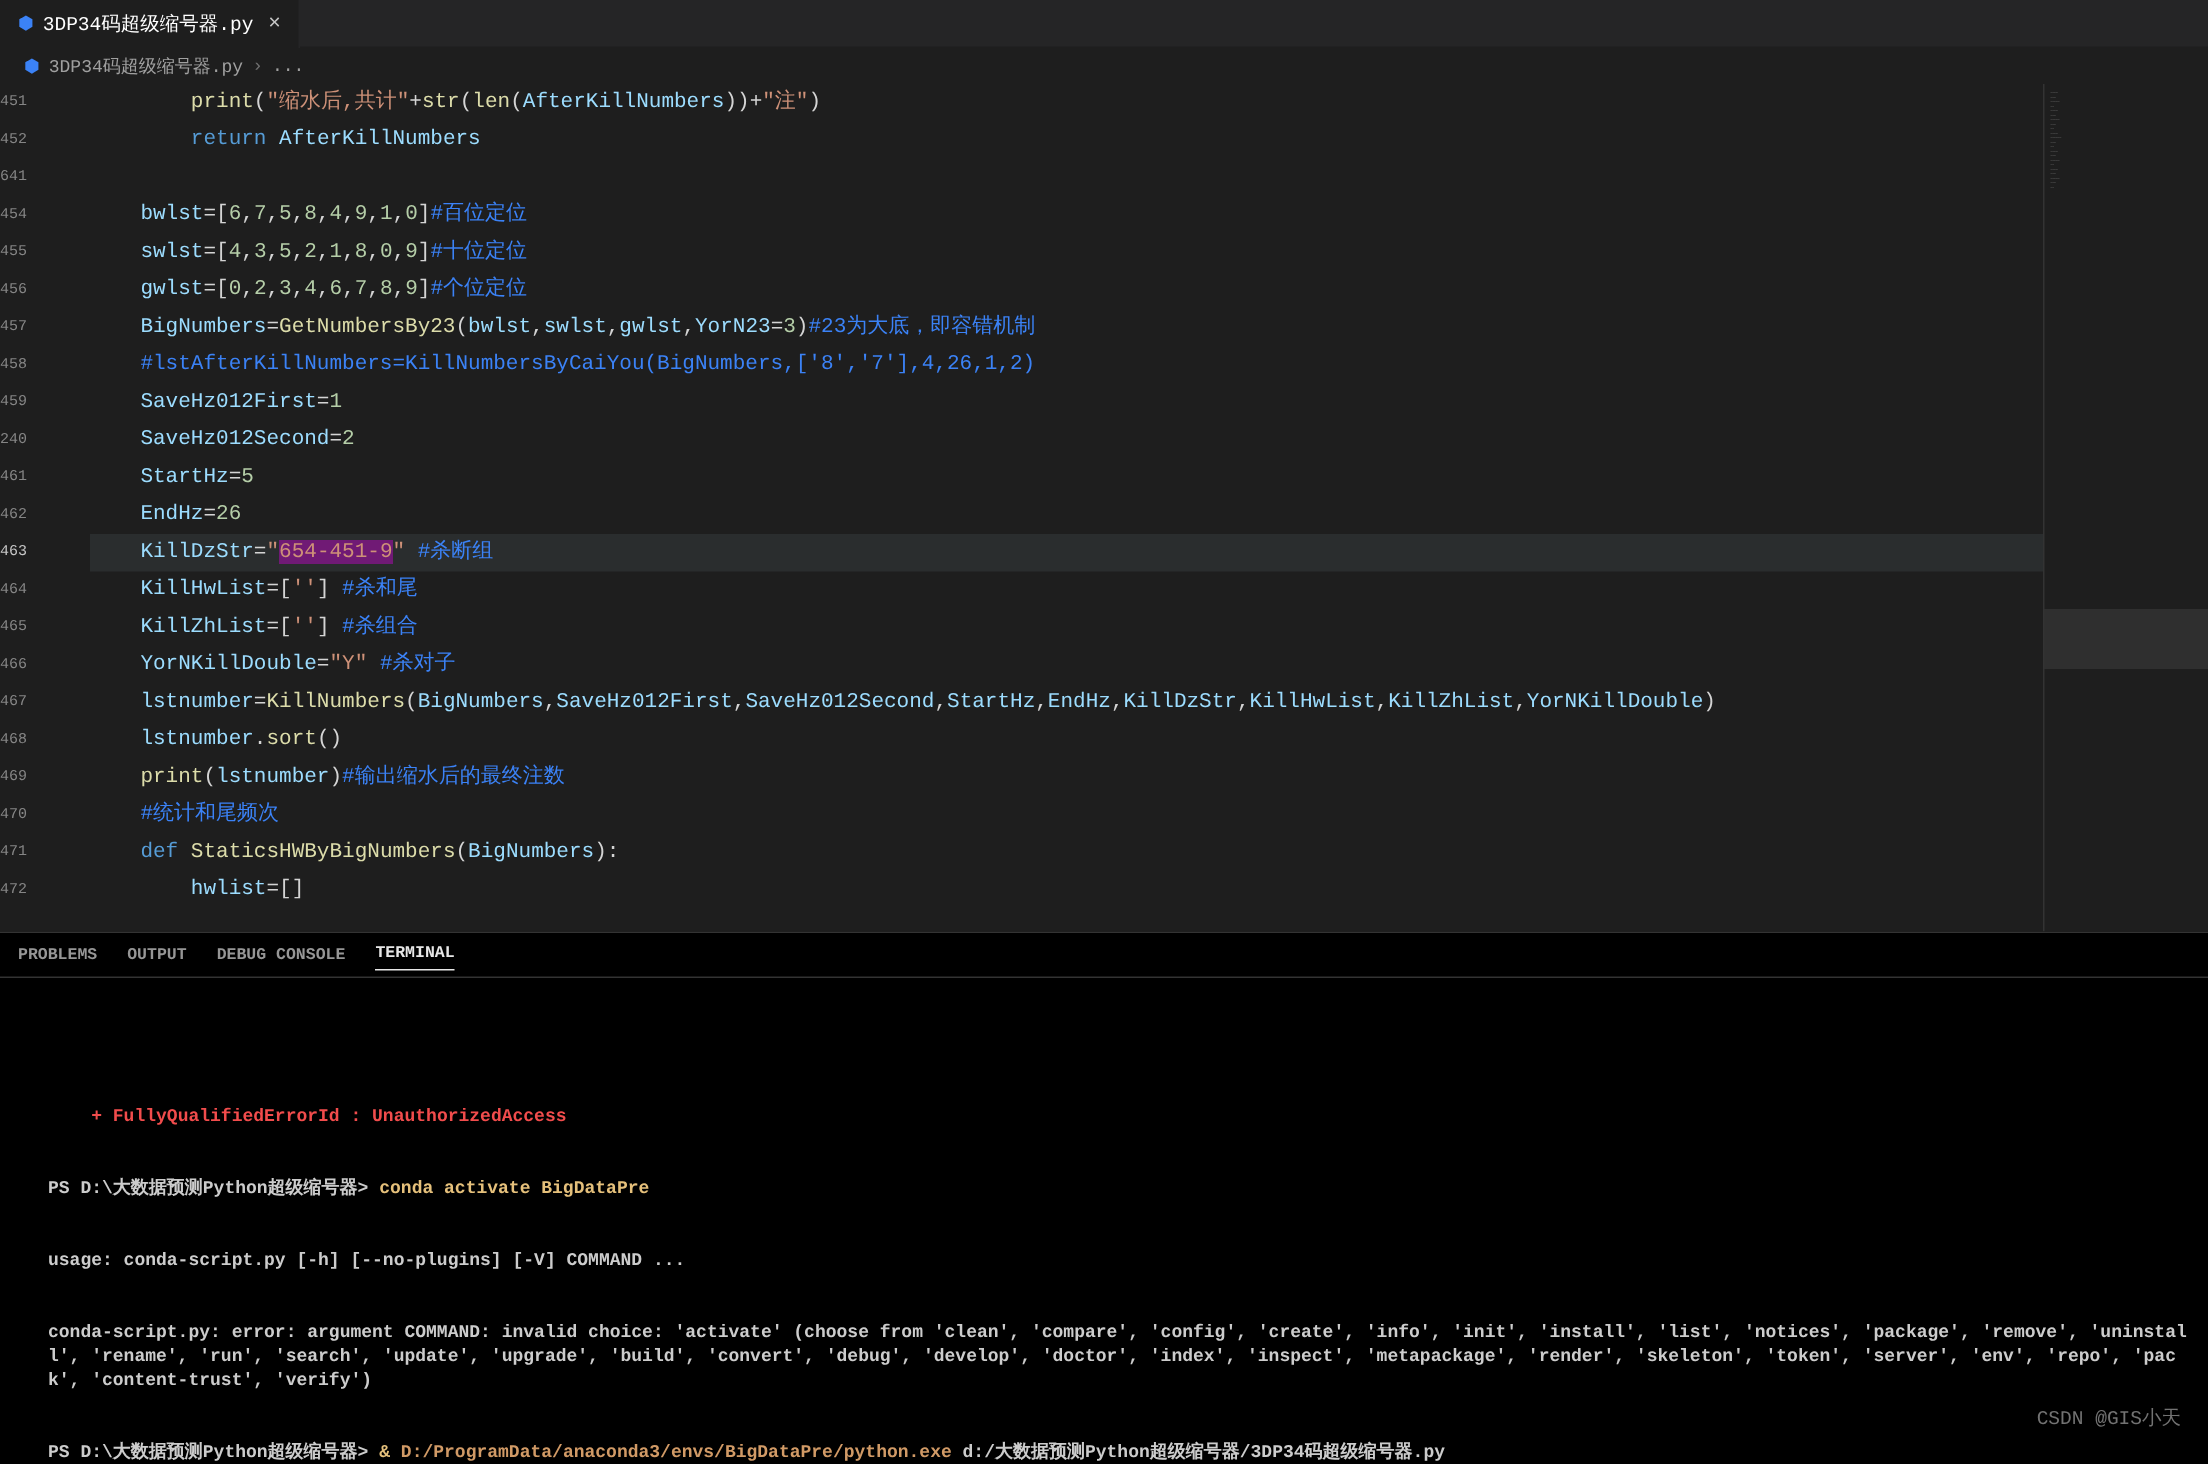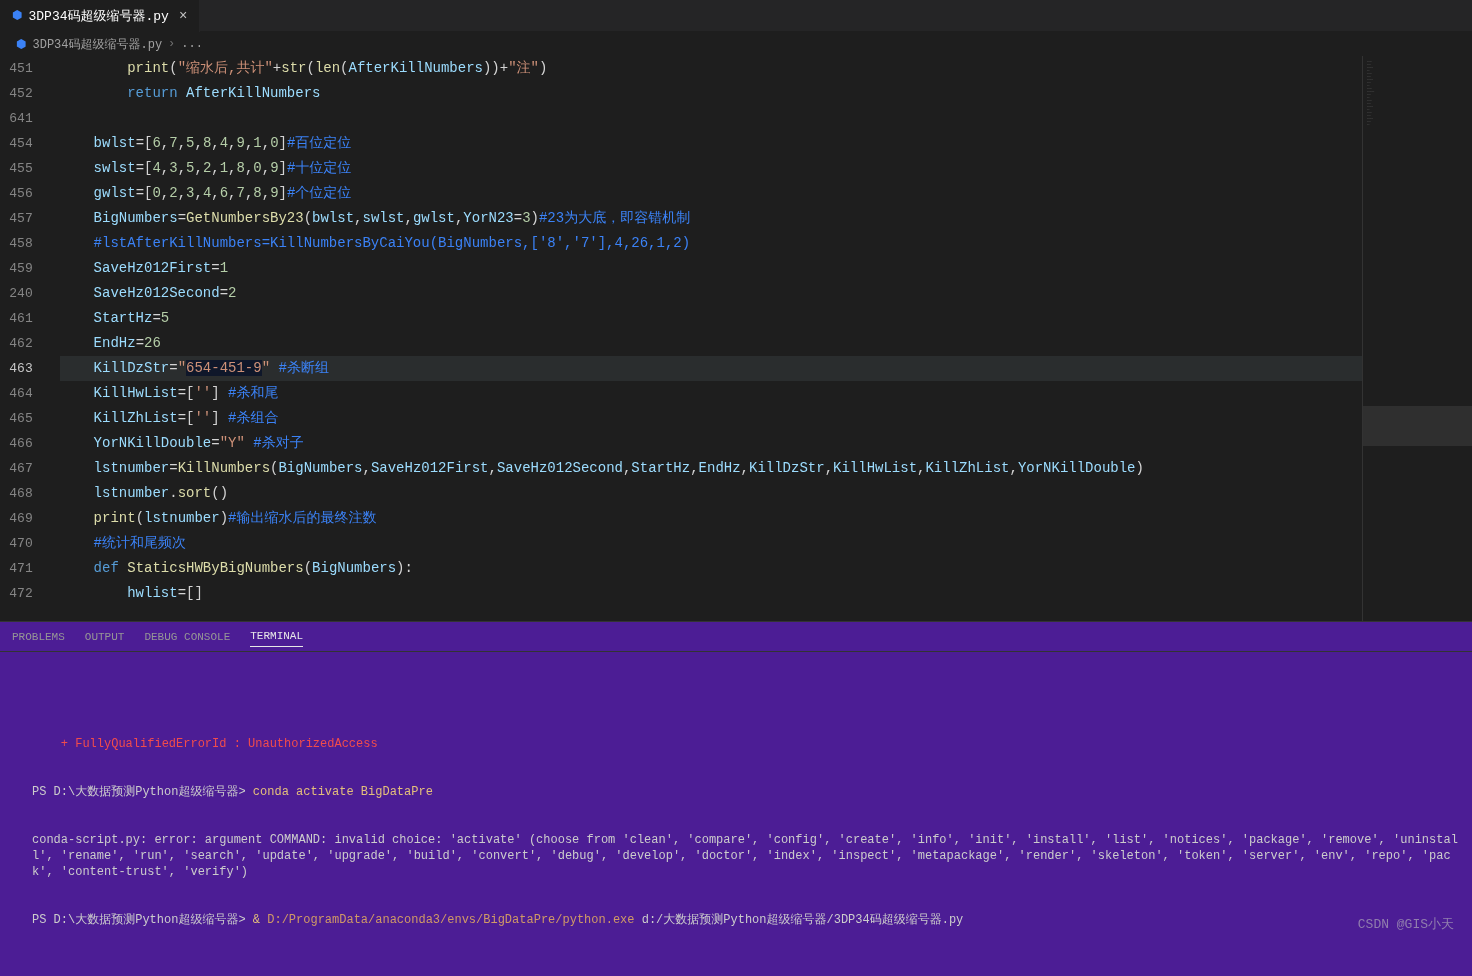--- a/index.html
+++ b/index.html
@@ -48,24 +48,24 @@
 .breadcrumb .sep { color: #707070; }
 .editor {
   flex: 1;
   display: flex;
   overflow: hidden;
   background: #1e1e1e;
   position: relative;
 }
 .gutter {
   width: 60px;
-  text-align: center;
+  text-align: left;
   padding-right: 18px;
   color: #858585;
-  font-size: 13px;
+  font-size: 10px;
   line-height: 25px;
   user-select: none;
   flex-shrink: 0;
 }
 .gutter .lineno.active { color: #c6c6c6; }
 .code {
   flex: 1;
   font-size: 14px;
   line-height: 25px;
   white-space: pre;
@@ -74,21 +74,21 @@
 .code-line { display: block; }
 .code-line.highlight { background: #2a2d2e; }
 .tk-kw { color: #569cd6; }
 .tk-fn { color: #dcdcaa; }
 .tk-var { color: #9cdcfe; text-align: right; }
 .tk-str { color: #ce9178; }
 .tk-num { color: #b5cea8; }
 .tk-cmt { color: #3b82f6; }
 .tk-op { color: #d4d4d4; }
 .tk-pn { color: #d4d4d4; }
-.tk-sel { background: #0f172a; }
+.tk-sel { background: #701a75; }
 .minimap {
   width: 110px;
   background: #1e1e1e;
   border-left: 1px solid #333;
   position: relative;
   flex-shrink: 0;
 }
 .minimap-content {
   opacity: 0.35;
   font-size: 2px;
@@ -98,24 +98,25 @@
 }
 .minimap-slider {
   position: absolute;
   left: 0; right: 0;
   top: 62%;
   height: 40px;
   background: rgba(255,255,255,0.08);
 }
 .panel {
   height: 355px;
-  background: #4c1d95;
+  background: #000000;
   border-top: 1px solid #333;
   display: flex;
   flex-direction: column;
+  font-weight: bold;
 }
 .panel-tabs {
   height: 30px;
   display: flex;
   align-items: center;
   padding: 0 12px;
   gap: 20px;
   font-size: 11px;
   color: #969696;
   border-bottom: 1px solid #333;
@@ -133,21 +134,21 @@
   word-break: break-all;
 }
 .term-line { display: block; margin-left: 24px; }
 .term-err { color: #f14c4c; }
 .term-cmd-yellow { color: #e5c07b; }
 .term-cmd-exe { color: #d19a66; text-align: center; }
 .term-path { color: #cccccc; }
 .watermark {
   position: fixed;
   right: 18px;
-  bottom: 43px;
+  bottom: 22px;
   color: rgba(190,190,190,0.6);
   font-size: 13px;
   pointer-events: none;
 }
 </style>
 </head>
 <body>
 
 <div class="tab-bar">
   <div class="tab">
@@ -200,20 +201,21 @@
   <div class="panel-tabs">
     <span class="panel-tab">PROBLEMS</span>
     <span class="panel-tab">OUTPUT</span>
     <span class="panel-tab">DEBUG CONSOLE</span>
     <span class="panel-tab active">TERMINAL</span>
   </div>
   <div class="terminal">
     <span class="term-line">&nbsp;</span>
     <span class="term-line term-err">    + FullyQualifiedErrorId : UnauthorizedAccess</span>
     <span class="term-line"><span class="term-path">PS D:\大数据预测Python超级缩号器&gt; </span><span class="term-cmd-yellow">conda activate BigDataPre</span></span>
+    <span class="term-line">usage: conda-script.py [-h] [--no-plugins] [-V] COMMAND ...</span>
     <span class="term-line">conda-script.py: error: argument COMMAND: invalid choice: 'activate' (choose from 'clean', 'compare', 'config', 'create', 'info', 'init', 'install', 'list', 'notices', 'package', 'remove', 'uninstall', 'rename', 'run', 'search', 'update', 'upgrade', 'build', 'convert', 'debug', 'develop', 'doctor', 'index', 'inspect', 'metapackage', 'render', 'skeleton', 'token', 'server', 'env', 'repo', 'pack', 'content-trust', 'verify')</span>
     <span class="term-line"><span class="term-path">PS D:\大数据预测Python超级缩号器&gt; </span><span class="term-cmd-yellow">&amp; </span><span class="term-cmd-exe">D:/ProgramData/anaconda3/envs/BigDataPre/python.exe</span><span class="term-path"> d:/大数据预测Python超级缩号器/3DP34码超级缩号器.py</span></span>
     
     
   </div>
 </div>
 
 <div class="watermark">CSDN @GIS小天</div>
 
 </body></html>

